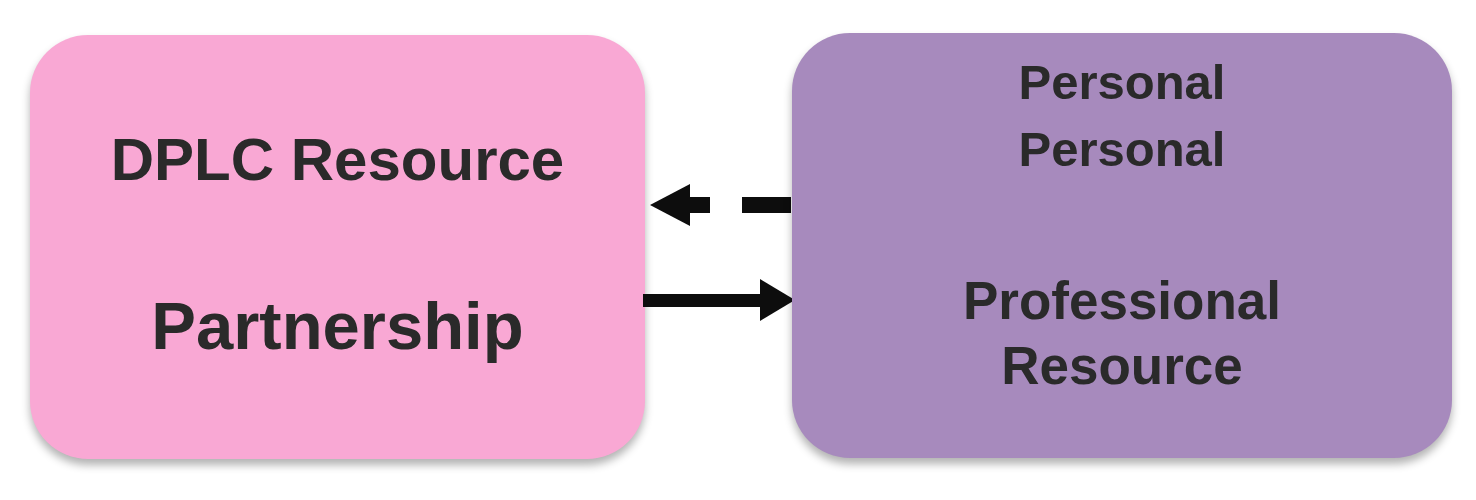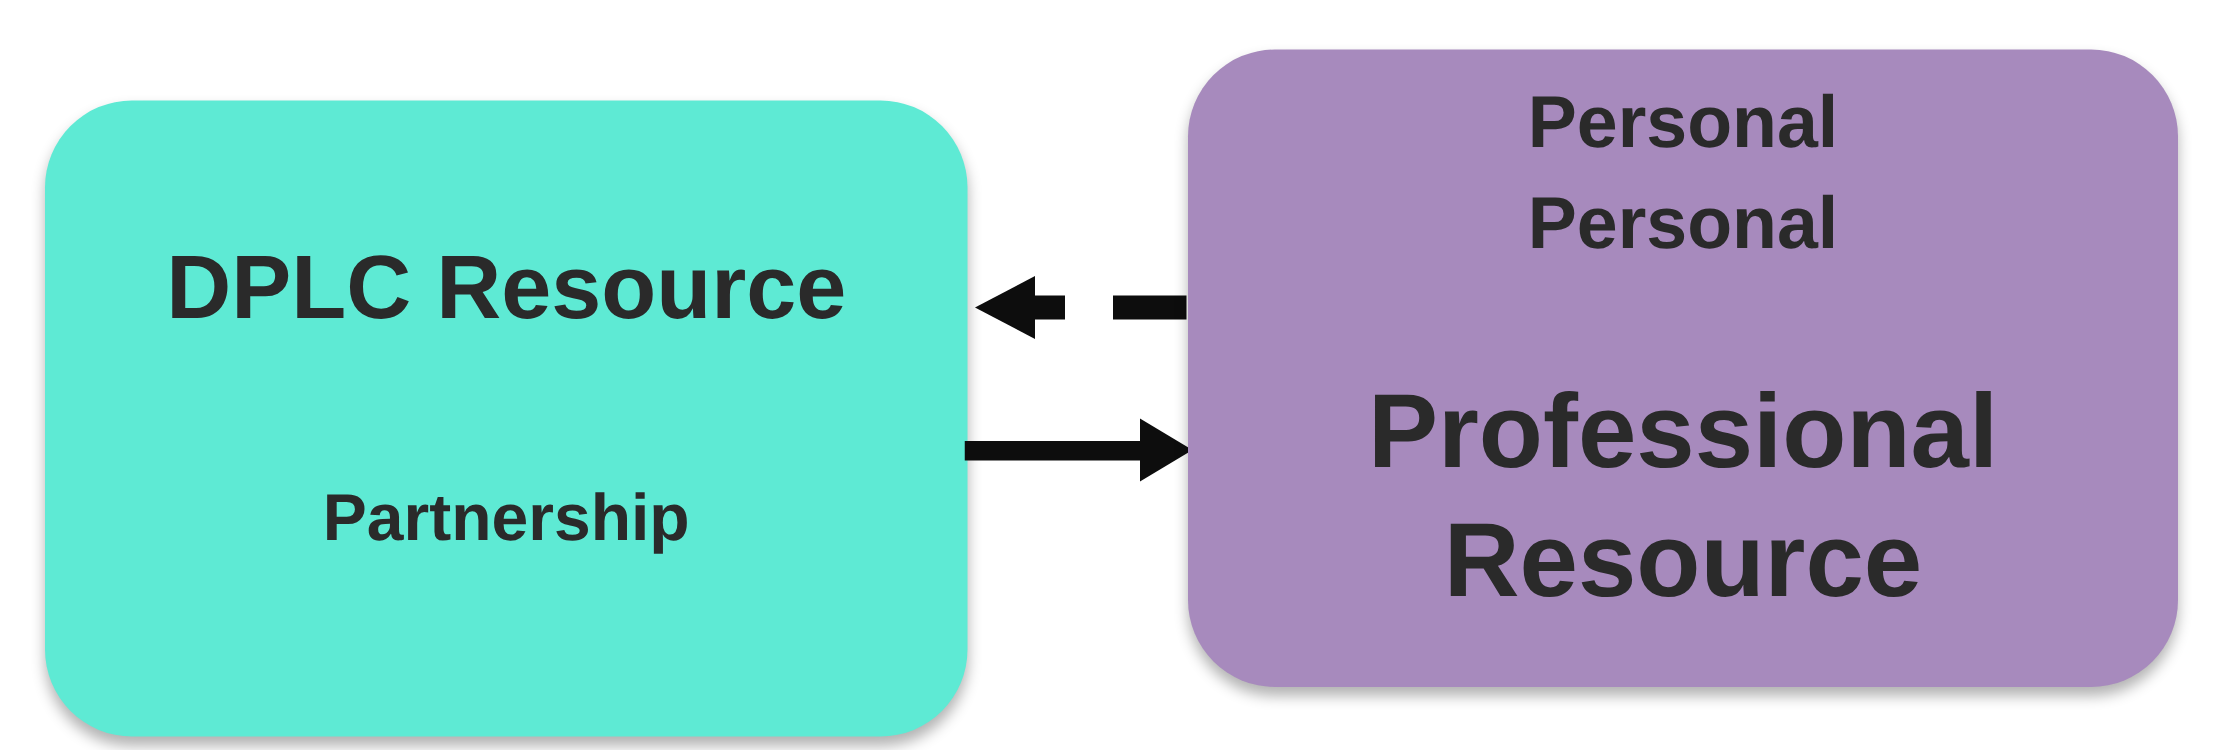--- a/index.html
+++ b/index.html
@@ -18,48 +18,47 @@
     display: flex;
     flex-direction: column;
     align-items: center;
     text-align: center;
     font-weight: bold;
     box-shadow: 0 6px 9px rgba(0,0,0,0.30);
   }
   .node-red {
     left: 30px; top: 35px;
     width: 615px; height: 424px;
-    background: #5eead4;
-    margin-top: 32px;
+    background: #f9a8d4;
   }
   .node-purple {
     left: 792px; top: 33px;
     width: 660px; height: 425px;
     background: #a78abd;
   }
   .node-red .node-title {
     margin-top: 95px;
     font-size: 60px;
     line-height: 1;
     white-space: nowrap;
   }
   .node-red .node-label {
     margin-top: 102px;
-    font-size: 44px;
+    font-size: 67px;
     line-height: 1;
     white-space: nowrap;
   }
   .node-purple .node-title {
     margin-top: 16px;
     font-size: 49px;
     line-height: 1.36;
   }
   .node-purple .node-label {
-    margin-top: 62px;
-    font-size: 70px;
+    margin-top: 86px;
+    font-size: 53px;
     line-height: 1.23;
   }
   .arrow { position: absolute; display: block; }
   .arrow-dashed { left: 646px; top: 180px; }
   .arrow-solid  { left: 643px; top: 275px; }
 </style>
 </head>
 <body>
 
 <div class="canvas">

